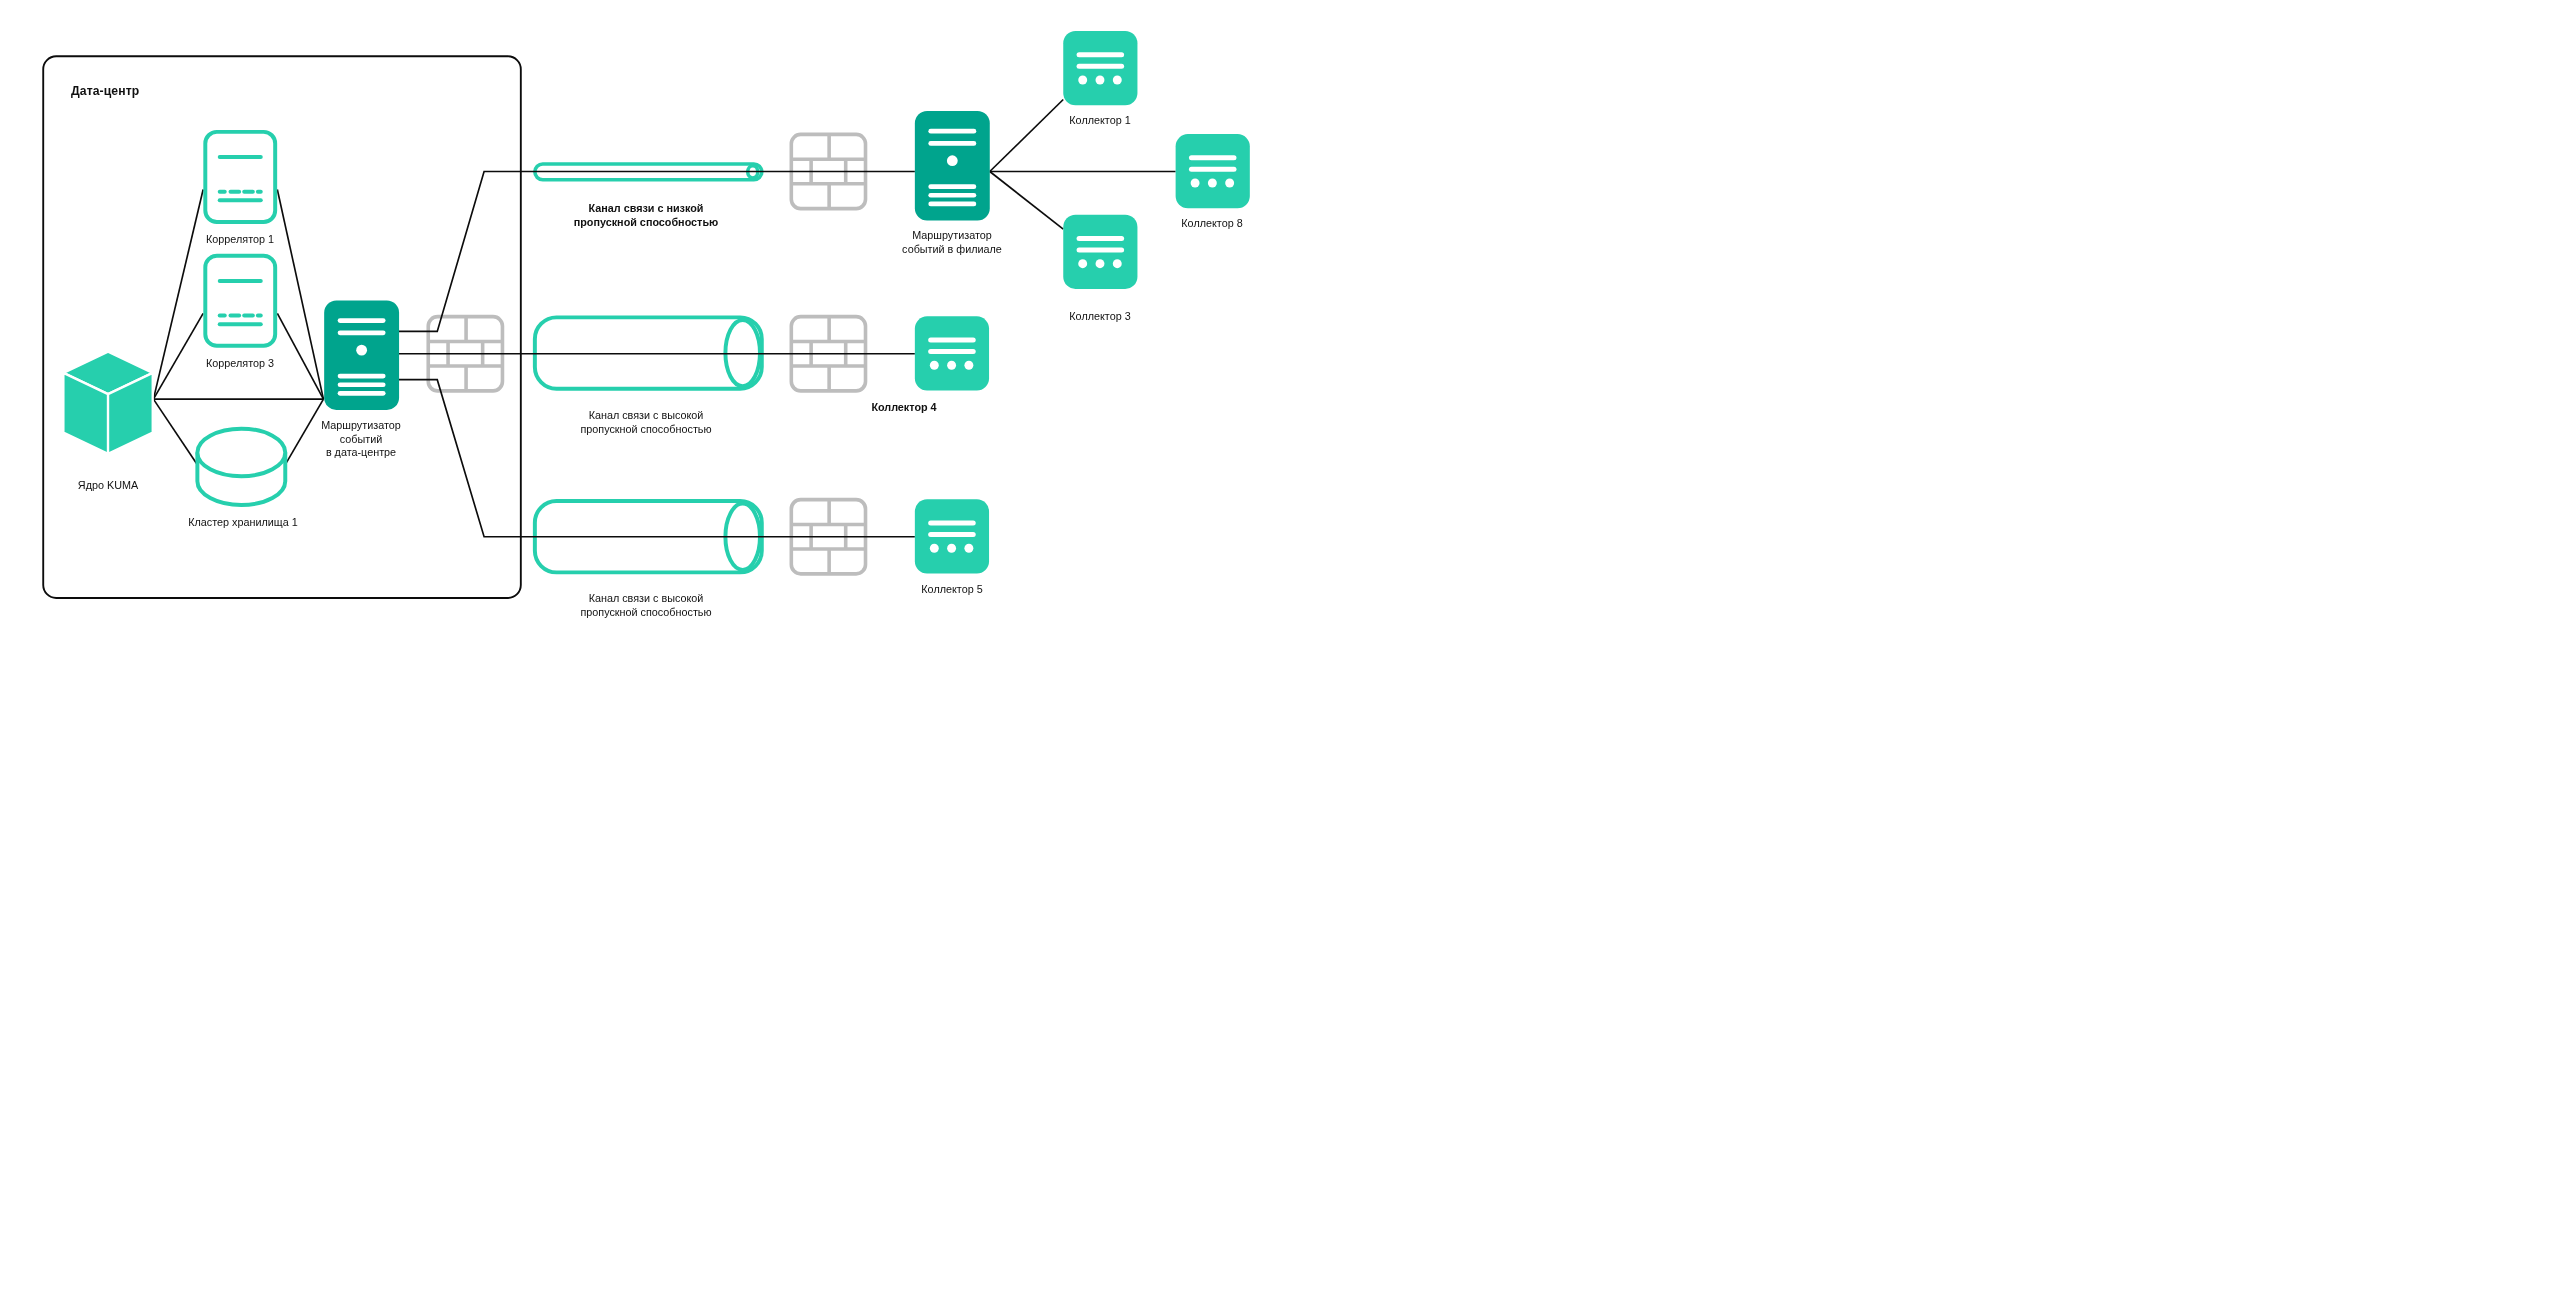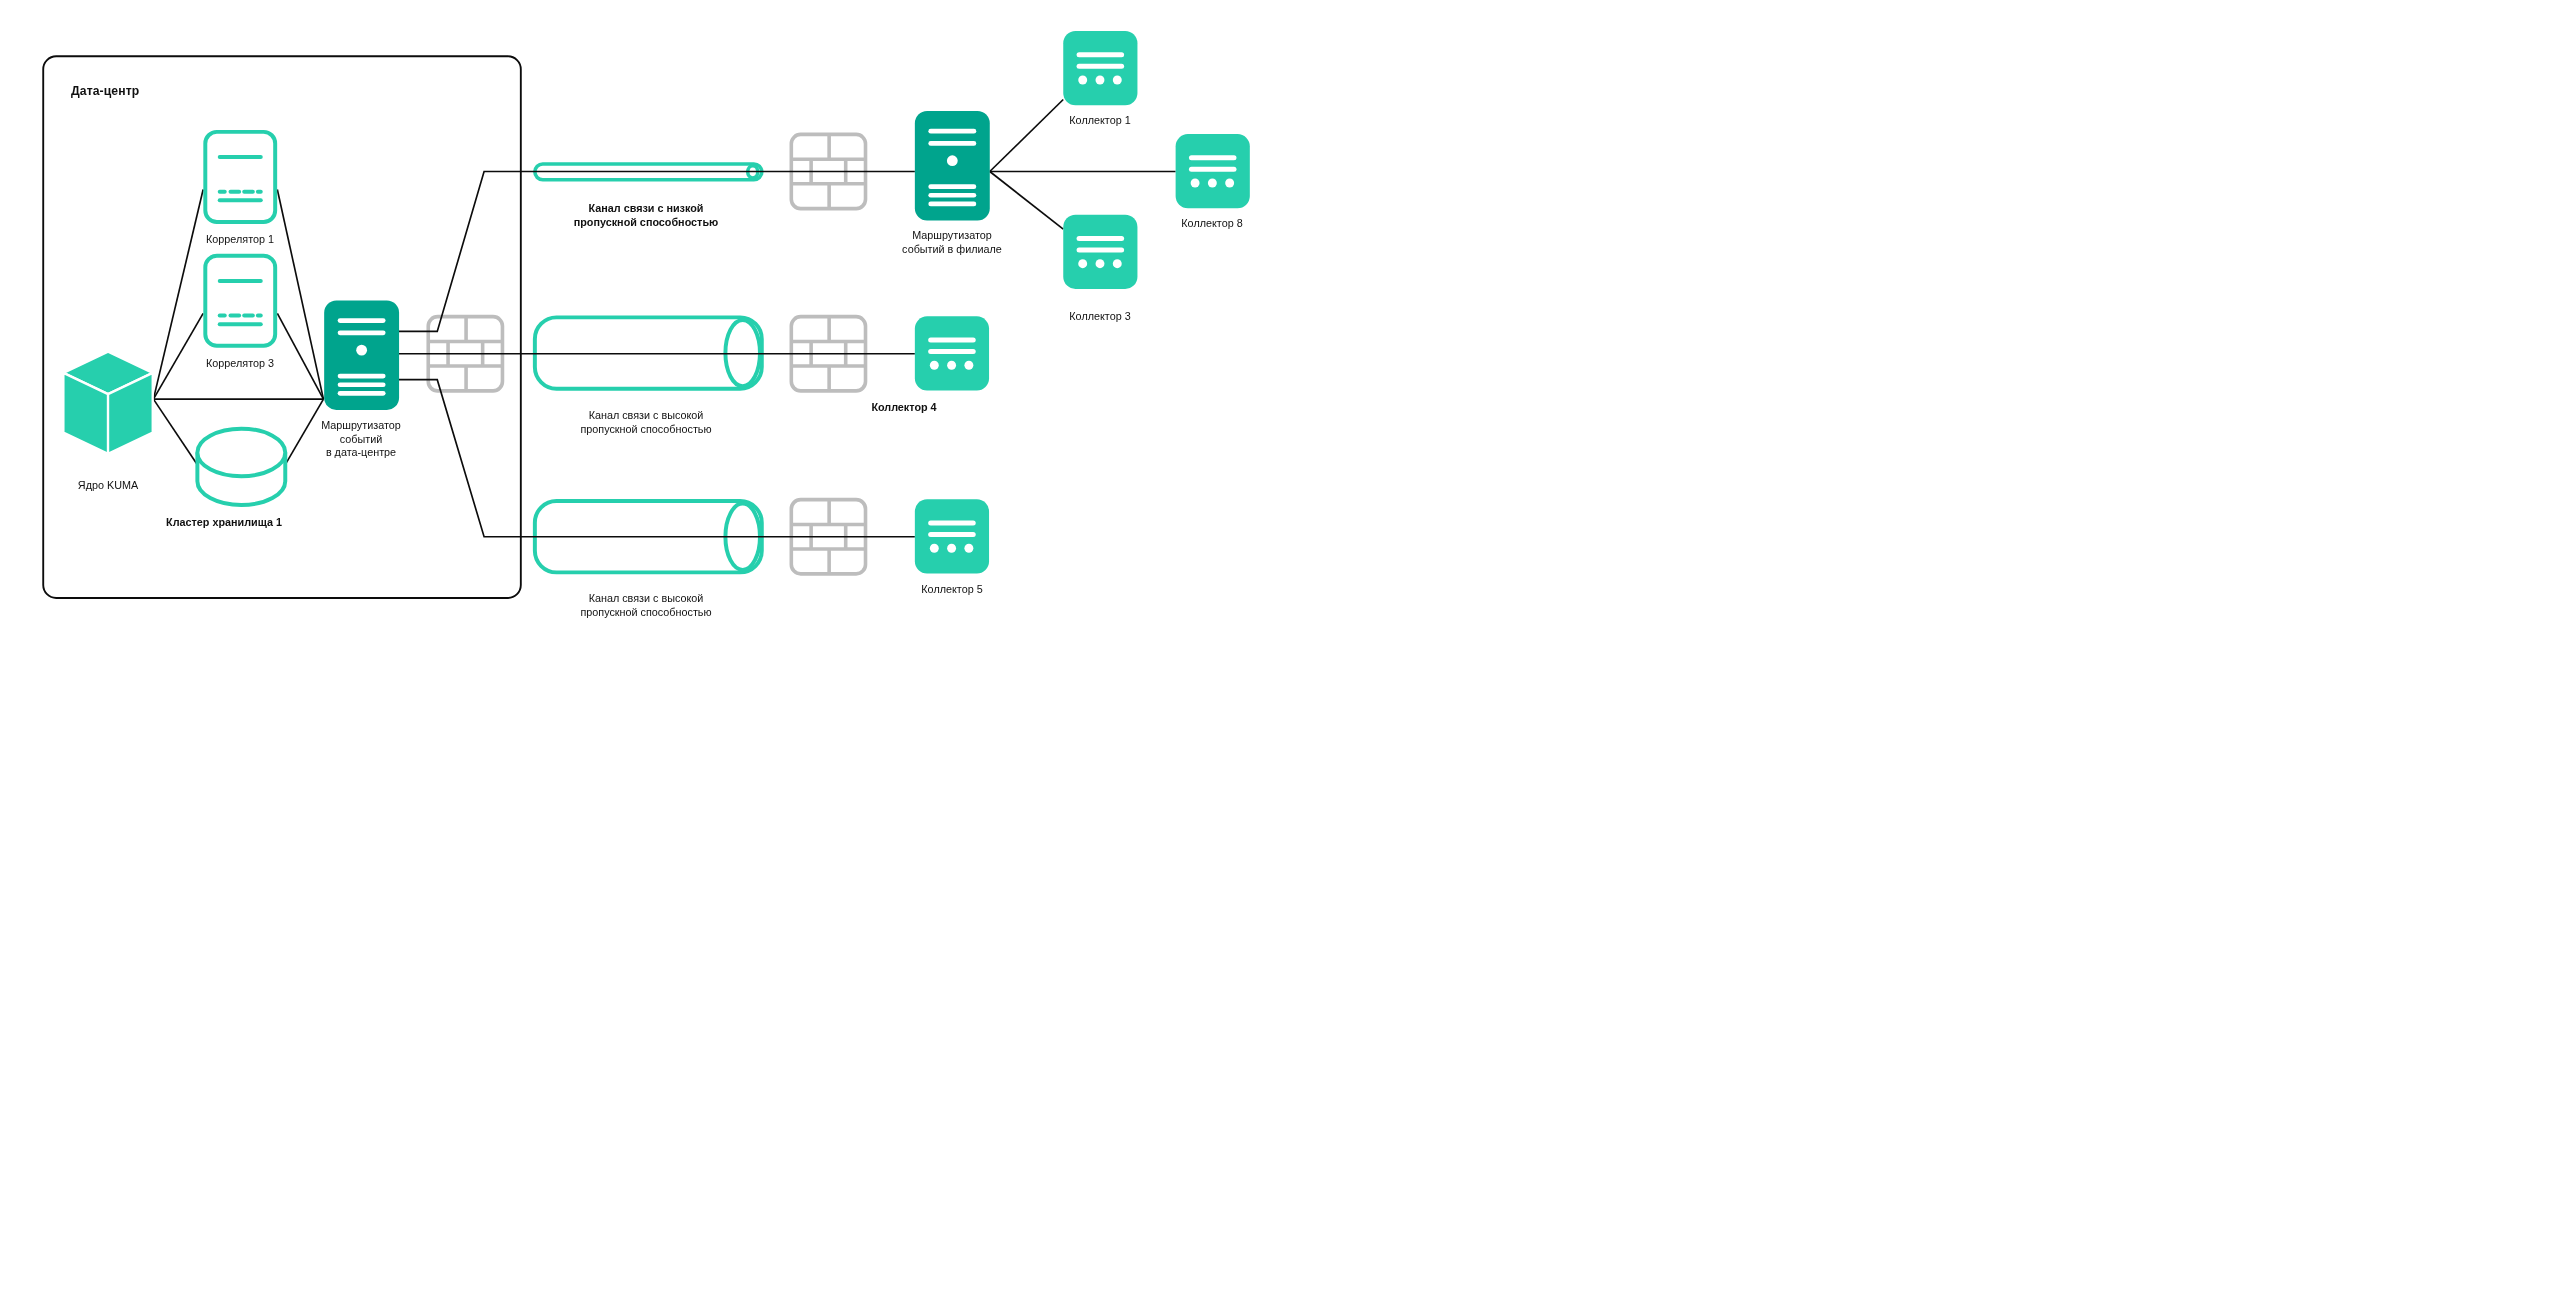--- a/index.html
+++ b/index.html
@@ -30,21 +30,21 @@
     line-height:13.7px;
     color:var(--text,#111);
   }
   .lbl.left{transform:none;text-align:center;}
   #dc-title{font-size:12.2px;font-weight:bold;letter-spacing:0.1px;}
 
   
   #dc-title        {left:71px;  top:85px;}
   #lbl-correlator1 {left:240px; top:233px;}
   #lbl-correlator2 {left:240px; top:357px;}
-  #lbl-storage     {left:224px; top:516px;font-weight:bold;}
+  #lbl-storage     {left:243px; top:516px;}
   #lbl-kuma        {left:108px; top:479px;}
   #lbl-dc-router   {left:361px; top:419px;}
   #lbl-ch-low      {left:646px; top:202px;font-weight:bold;}
   #lbl-ch-high1    {left:646px; top:409px;}
   #lbl-ch-high2    {left:646px; top:592px;}
   #lbl-br-router   {left:952px;top:229px;}
   #lbl-col1        {left:1100px;top:114px;text-align:right;}
   #lbl-col2        {left:1212px;top:217px;}
   #lbl-col3        {left:1100px;top:298px;margin-top:12px;}
   #lbl-col4        {left:904px;top:401px;font-weight:bold;}

